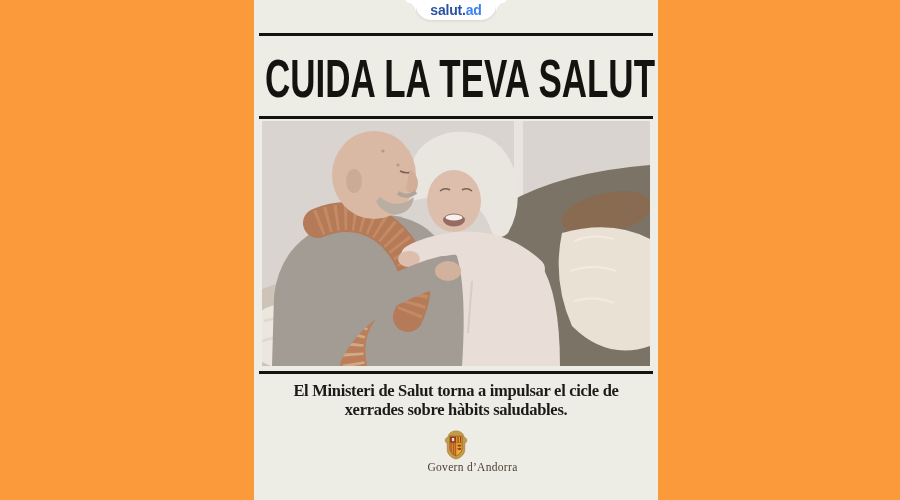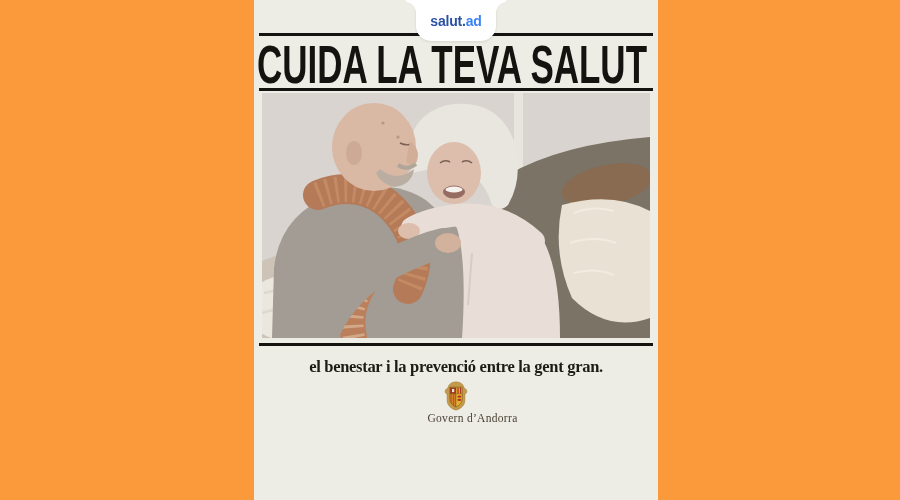--- a/index.html
+++ b/index.html
@@ -9,21 +9,21 @@
     font-family:"Liberation Sans", sans-serif;
   }
   .panel {
     position:absolute; left:254px; top:0; width:404px; height:500px;
     background-color:#F0EFE8;
     background-image:radial-gradient(rgba(255,255,255,0.45) 0.6px, rgba(0,0,0,0.012) 0.7px);
     background-size:6px 6px;
   }
   .badge {
     position:absolute; top:0; left:50%; transform:translateX(-50%);
-    width:80px; height:41px; background:#ffffff;
+    width:80px; height:20px; background:#ffffff;
     border-radius:0 0 15px 15px;
     display:flex; align-items:center; justify-content:center;
     font-weight:bold; font-size:14px; letter-spacing:-0.2px;
     box-shadow:0 1px 3px rgba(0,0,0,0.10);
     z-index:3;
   }
   .badge::before {
     content:""; position:absolute; top:0; left:-10px; width:10px; height:12px;
     background:radial-gradient(circle at 0 12px, rgba(0,0,0,0) 9.5px, #ffffff 10px);
   }
@@ -31,21 +31,21 @@
     content:""; position:absolute; top:0; right:-10px; width:10px; height:12px;
     background:radial-gradient(circle at 10px 12px, rgba(0,0,0,0) 9.5px, #ffffff 10px);
   }
   .brand-blue  { color:#2B51A3; }
   .brand-green { color:#3b82f6; }
 
   .rule { height:3px; background:#15130F; margin:0 5px; }
   .rule-top { margin-top:33px; }
   .rule-under-photo { margin-top:5px; }
 
-  .title-wrap { height:52px; display:flex; align-items:center; justify-content:flex-start; }
+  .title-wrap { height:80px; display:flex; align-items:center; justify-content:flex-end; }
   .title-svg { display:block; width:396px; height:62px; }
 
   .photo-frame {
     margin:2px 8px 0 8px; height:245px; overflow:hidden;
     background:#d9d5d0; position:relative;
   }
   .photo-svg { display:block; width:388px; height:245px; }
 
   .para {
     font-family:"Liberation Serif", serif; font-weight:bold;
@@ -127,23 +127,26 @@
       <path d="M148,48 Q160,58 154,70 Q148,74 144,68 Z" fill="#CFA78F"></path>
       <path d="M118,76 Q135,90 152,76 Q150,92 132,94 Q118,90 114,80 Z" fill="#B3A79B"></path>
       <path d="M136,72 Q145,78 154,71" stroke="#A89C90" stroke-width="4" fill="none"></path>
 
       <rect x="0" y="0" width="388" height="245" fill="#F0EAE2" opacity="0.12"></rect>
     </svg>
   </div>
 
   <div class="rule rule-under-photo"></div>
 
+  <div class="para para-1">
+    <div>El Ministeri de Salut torna a impulsar el cicle de</div>
+    <div>xerrades sobre hàbits saludables.</div>
+  </div>
 
   <div class="para para-2">
-    <div>el benestar i la prevenció entre la gent gran.</div>
   </div>
 
   <svg class="crest" viewBox="0 0 28 34">
     <path d="M14,1 C19,1 23,4 23,8 L25,9 C27,11 26.5,14 24,15 L24,22 C24,28 19,31.5 14,33 C9,31.5 4,28 4,22 L4,15 C1.5,14 1,11 3,9 L5,8 C5,4 9,1 14,1 Z" fill="#C39B4A" stroke="#9A7730" stroke-width="0.6"></path>
     <clipPath id="shieldClip">
       <path d="M7,7 h14 v13 c0,5.5 -4.5,8.5 -7,9.5 c-2.5,-1 -7,-4 -7,-9.5 Z"></path>
     </clipPath>
     <path d="M7,7 h14 v13 c0,5.5 -4.5,8.5 -7,9.5 c-2.5,-1 -7,-4 -7,-9.5 Z" fill="#E6AF2E"></path>
     <g clip-path="url(#shieldClip)">
       <rect x="7" y="7" width="7" height="7.5" fill="#9E3128"></rect>

